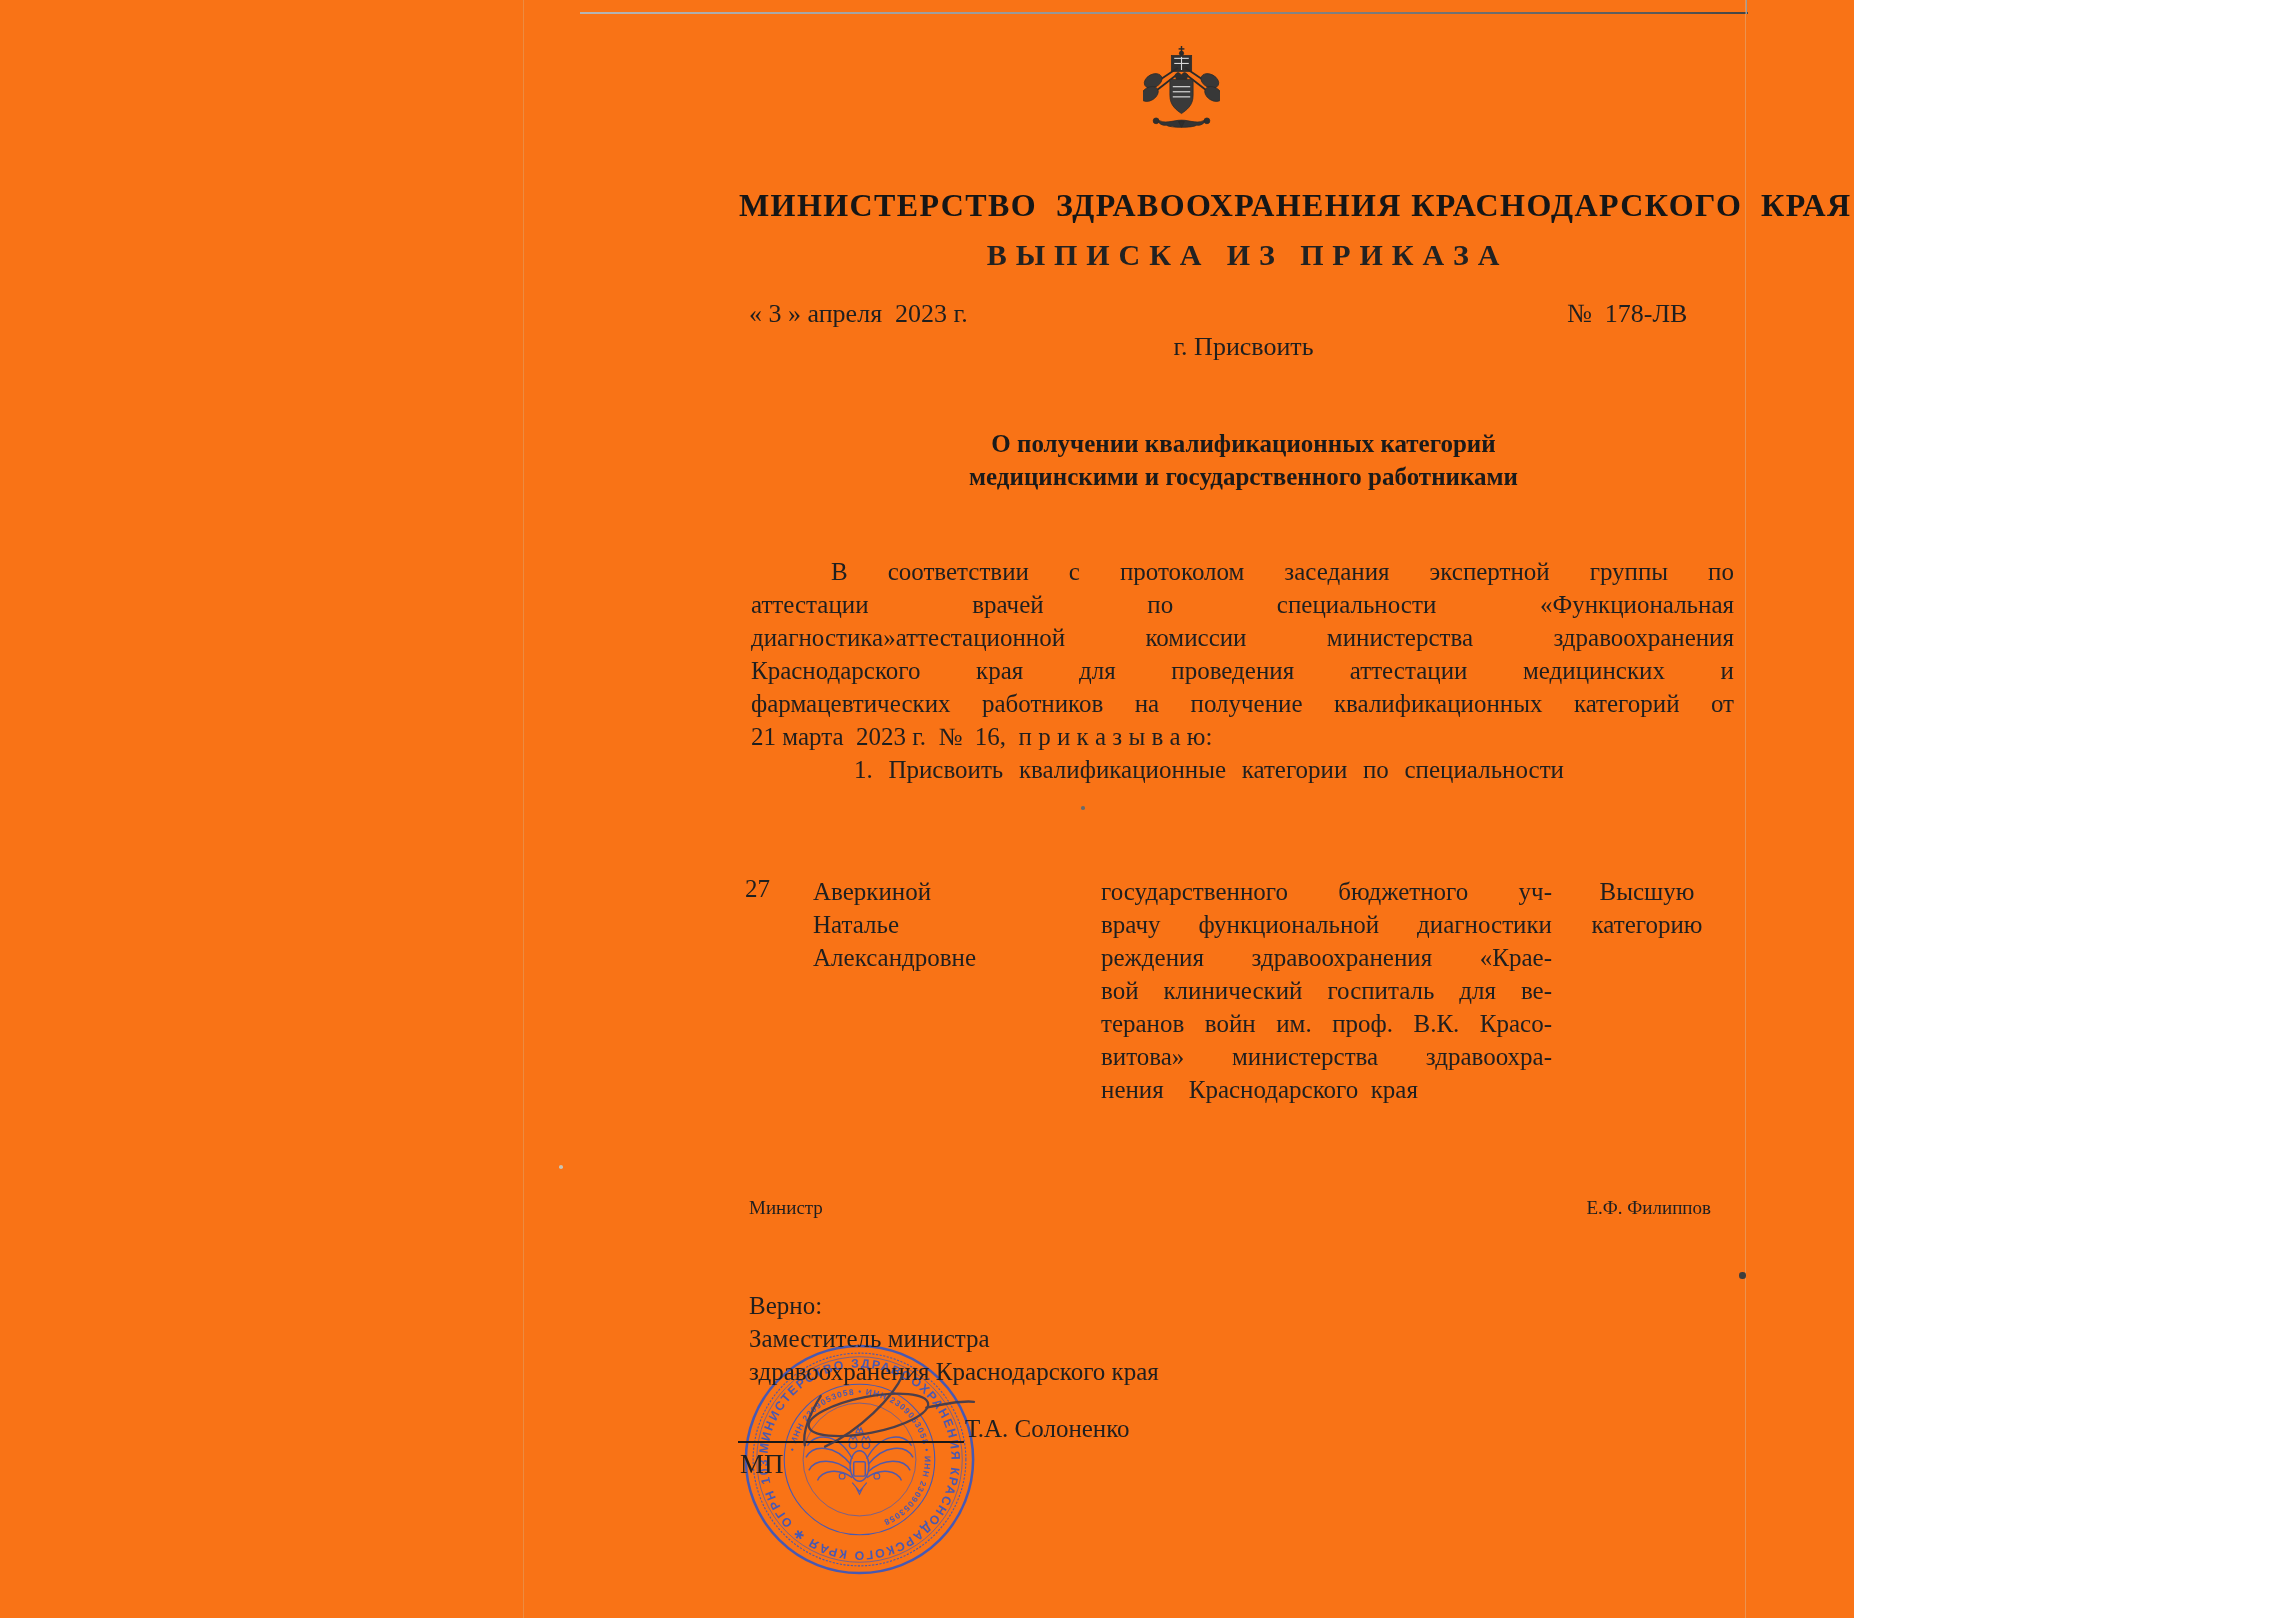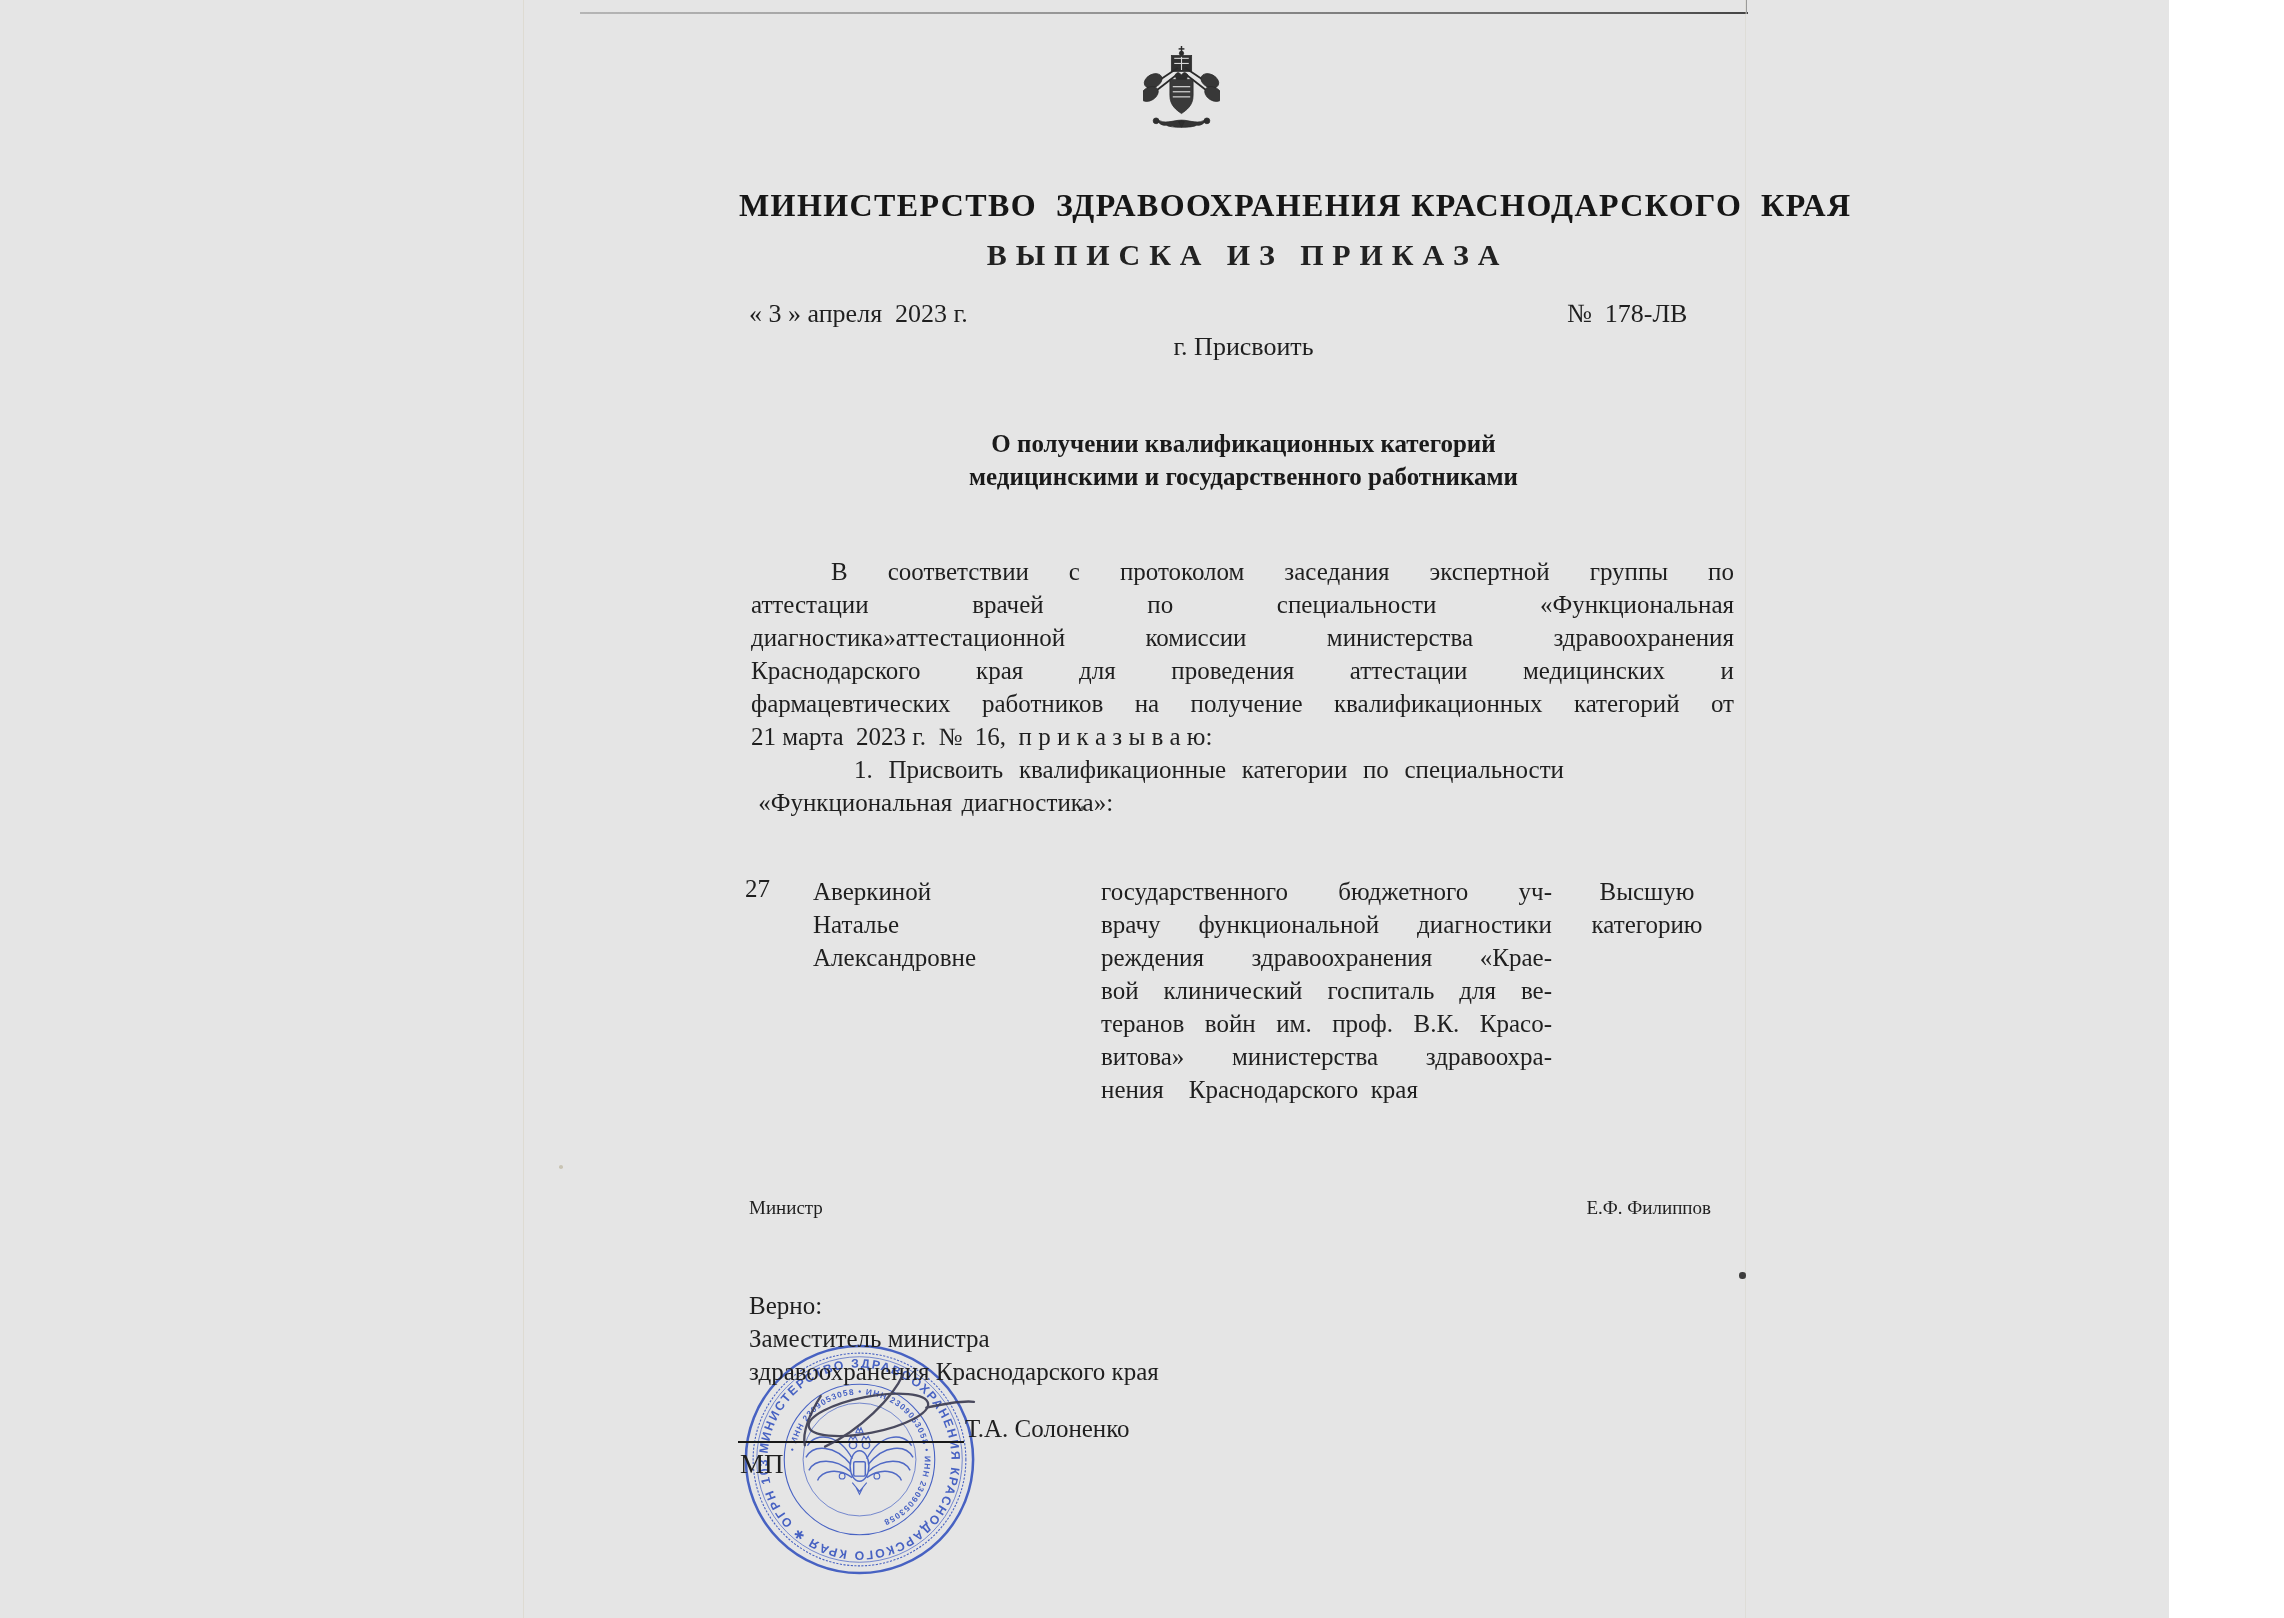--- a/index.html
+++ b/index.html
@@ -1,18 +1,18 @@
 <!DOCTYPE html>
 <html style="font-size:11.6px"><head>
 <meta charset="utf-8">
 <style>
   :root{ --ink:#1f1f1f; --stamp:#3a57c0; }
   html,body{margin:0;padding:0;background:#ffffff;}
   .canvas{
-    position:relative; width:2169px; height:1618px; background:#e5e5e5;
+    position:relative; width:1854px; height:1618px; background:#f97316;
     font-family:"Liberation Serif","DejaVu Serif",serif; color:var(--ink);
     overflow:hidden;
   }
   .abs{position:absolute;}
   
   .top-line{left:580px; top:11.6px; width:1168px; height:2.2px;
     background:linear-gradient(90deg,#b5b5b5,#8c8c8c 55%,#5a5a5a 92%,#444);}
   .corner-tick{left:1746px; top:0; width:1.4px; height:13.8px; background:#9a9a9a;}
   .edge-left{left:523px; top:0; width:1.4px; height:1618px; background:rgba(205,195,165,0.30);}
   .edge-right{left:1745px; top:0; width:1.4px; height:1618px; background:rgba(210,205,190,0.35);}
@@ -118,21 +118,20 @@
   </div>
 
   <div class="abs paragraph">
     <div class="jline p-first">В соответствии с протоколом заседания экспертной группы по</div>
     <div class="jline">аттестации врачей по специальности «Функциональная</div>
     <div class="jline">диагностика»аттестационной комиссии министерства здравоохранения</div>
     <div class="jline">Краснодарского края для проведения аттестации медицинских и</div>
     <div class="jline">фармацевтических работников на получение квалификационных категорий от</div>
     <div class="p-order">21 марта  2023 г.  №  16,  п р и к а з ы в а ю:</div>
     <div class="p-item">1. Присвоить квалификационные категории по специальности</div>
-    <div class="p-spec">«Функциональная диагностика»:</div>
   </div>
 
   <div class="abs t-num">27</div>
   <div class="abs t-name">
     <div>Аверкиной</div>
     <div>Наталье</div>
     <div>Александровне</div>
   </div>
   <div class="abs t-pos">
     <div class="jline">государственного бюджетного уч-</div>

